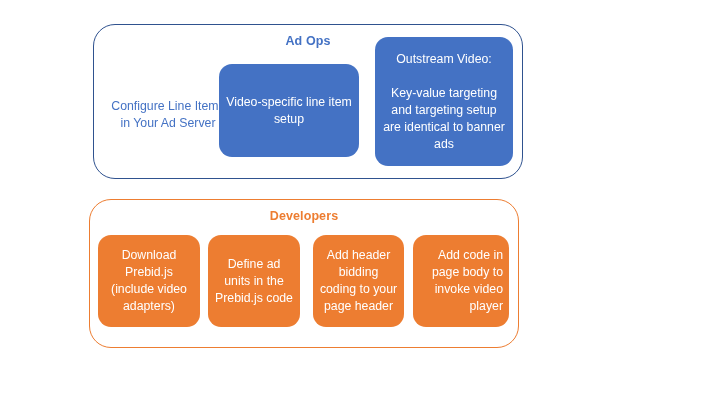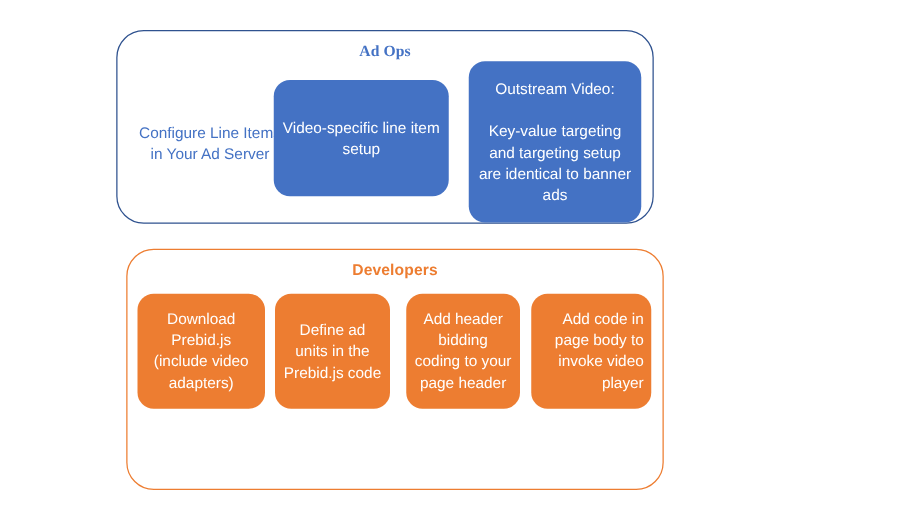--- a/index.html
+++ b/index.html
@@ -34,40 +34,39 @@
     border-width: 1.2px;
   }
   .group.adops {
     left: 93px;
     top: 24px;
     width: 430px;
     height: 155px;
     border-color: #2F528F;
   }
   .group.developers {
-    left: 101px;
+    left: 89px;
     top: 199px;
     width: 430px;
-    height: 193px;
+    height: 149px;
     border-color: #ED7D31;
   }
 
   .group-title {
     position: absolute;
     left: 0;
     right: 0;
     text-align: center;
     font-weight: bold;
     font-size: 12.5px;
     letter-spacing: 0.1px;
   }
   .group.adops .group-title {
     top: 9px;
     color: #4472C4;
-    font-family: Liberation Serif, serif;
   }
   .group.developers .group-title {
     top: 9px;
     color: #ED7D31;
   }
 
   
   .plain-text-block {
     position: absolute;
     left: 14px;
@@ -116,21 +115,21 @@
 
   
   .box.instream {
     left: 125px;
     top: 39px;
     width: 140px;
     height: 93px;
   }
   .box.outstream {
     left: 281px;
-    top: 24px;
+    top: 12px;
     width: 138px;
     height: 129px;
   }
 
   
   .box.dev1 { left: 8px;   top: 35px; width: 102px; height: 92px; align-items: flex-end; }
   .box.dev2 { left: 118px; top: 35px; width: 92px;  height: 92px; }
   .box.dev3 { left: 223px; top: 35px; width: 91px;  height: 92px; }
   .box.dev4 { left: 323px; top: 35px; width: 96px;  height: 92px; text-align: right; }
 </style>

